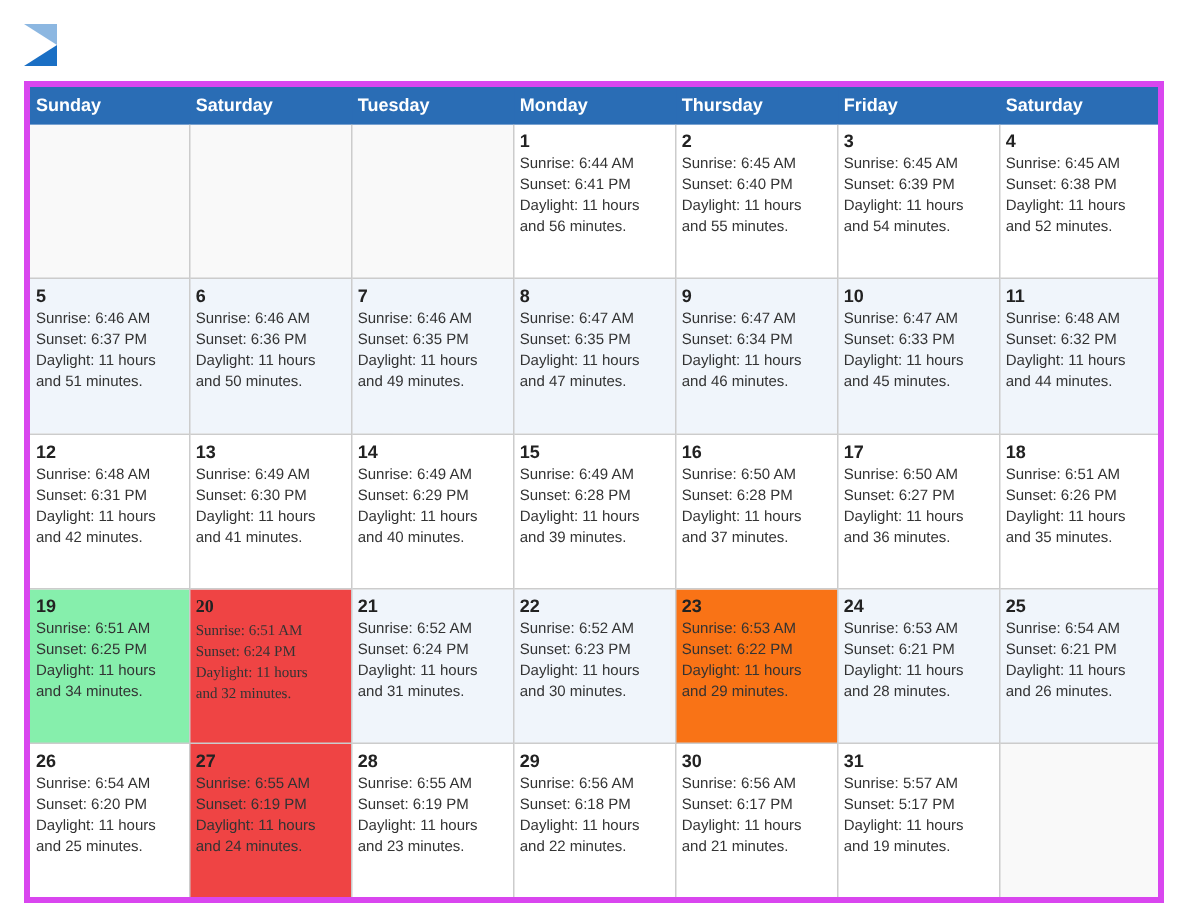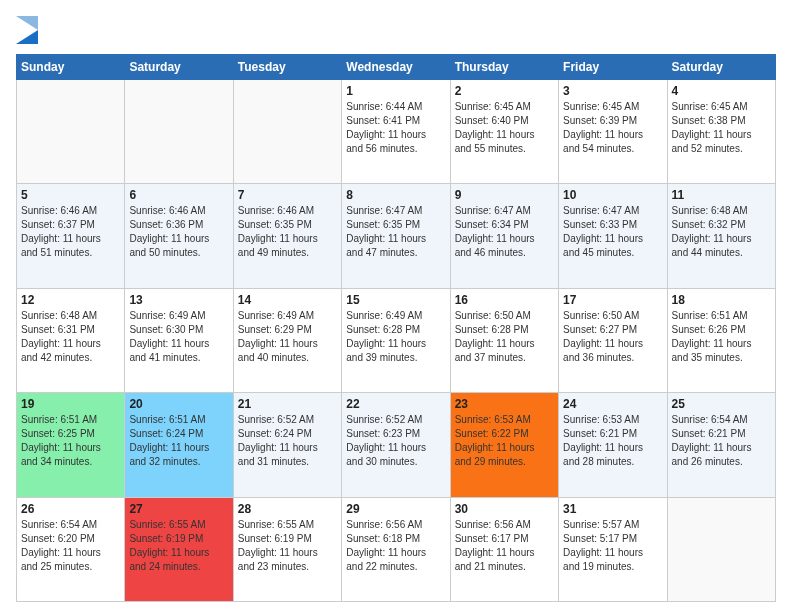--- a/index.html
+++ b/index.html
@@ -56,21 +56,21 @@
       font-weight: bold;
       color: #222;
       line-height: 1.1;
     }
     .subtitle {
       font-size: 14px;
       color: #444;
     }
     .calendar {
       flex: 1;
-      border: 1px solid #d946ef;
+      border: 4px solid #d946ef;
       border-collapse: collapse;
       width: 100%;
       table-layout: fixed;
     }
     .calendar th {
       background: #2a6db5;
       color: #fff;
       font-size: 12px;
       font-weight: bold;
       padding: 5px 4px;
@@ -131,21 +131,21 @@
       <div class="subtitle"></div>
     </div>
   </div>
 
   <table class="calendar">
     <thead>
       <tr>
       <th>Sunday</th>
           <th>Saturday</th>
           <th>Tuesday</th>
-          <th>Wednesday</th>
+          <th>Monday</th>
           <th>Thursday</th>
           <th>Friday</th>
           <th>Saturday</th>
         </tr>
     </thead>
     <tbody id="calendar-body">
     <tr>
           <td class="empty" style="background: rgb(249, 249, 249);"></td>
           <td class="empty" style="background: rgb(249, 249, 249);"></td>
           <td class="empty" style="background: rgb(249, 249, 249);"></td>
@@ -281,21 +281,21 @@
           </td>
         </tr>
         <tr>
           <td style="background: #86efac;">
             <span class="day-number">19</span>
             <div class="day-info" style="white-space: pre-line;">Sunrise: 6:51 AM
 Sunset: 6:25 PM
 Daylight: 11 hours
 and 34 minutes.</div>
           </td>
-          <td style="background: #7dd3fc;">
+          <td style="background: #ef4444; font-family: Liberation Serif, serif;">
             <span class="day-number">20</span>
             <div class="day-info" style="white-space: pre-line;">Sunrise: 6:51 AM
 Sunset: 6:24 PM
 Daylight: 11 hours
 and 32 minutes.</div>
           </td>
           <td style="background: rgb(240, 245, 251);">
             <span class="day-number">21</span>
             <div class="day-info" style="white-space: pre-line;">Sunrise: 6:52 AM
 Sunset: 6:24 PM

